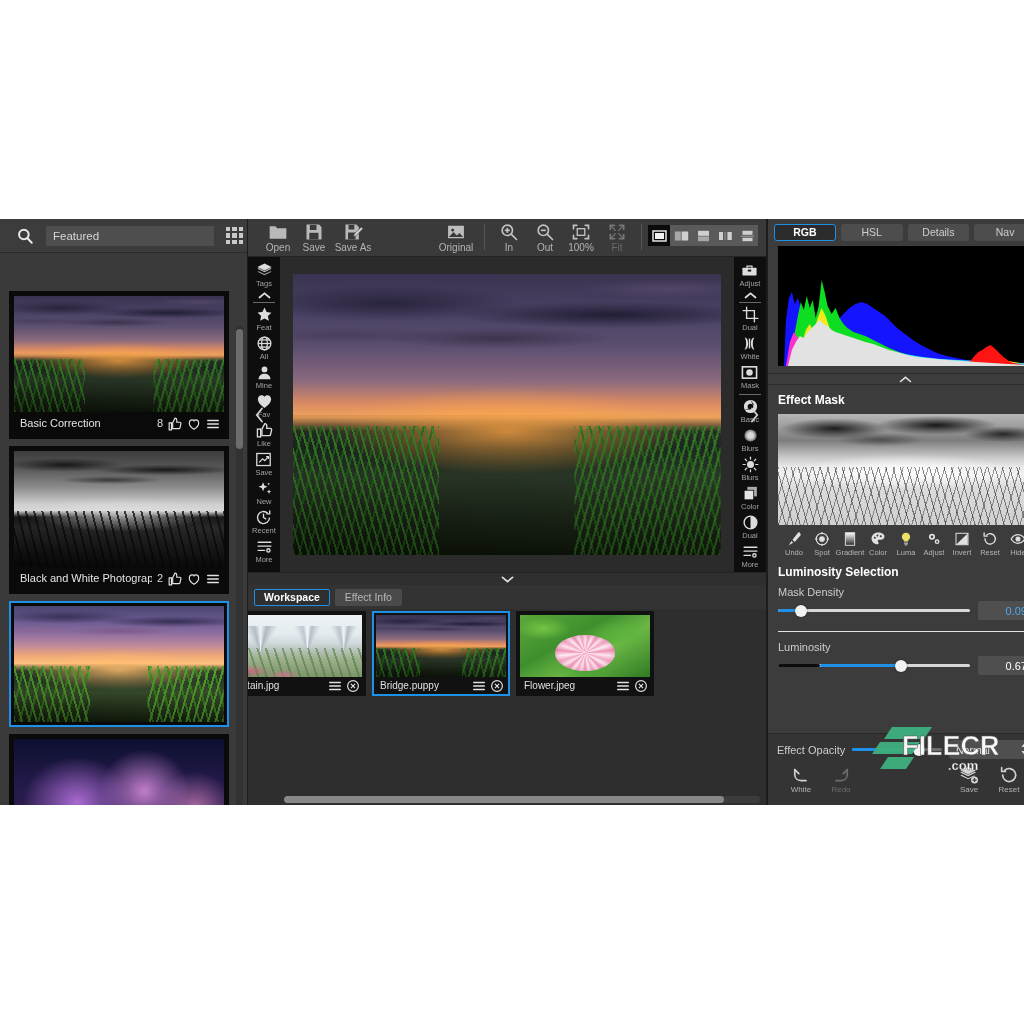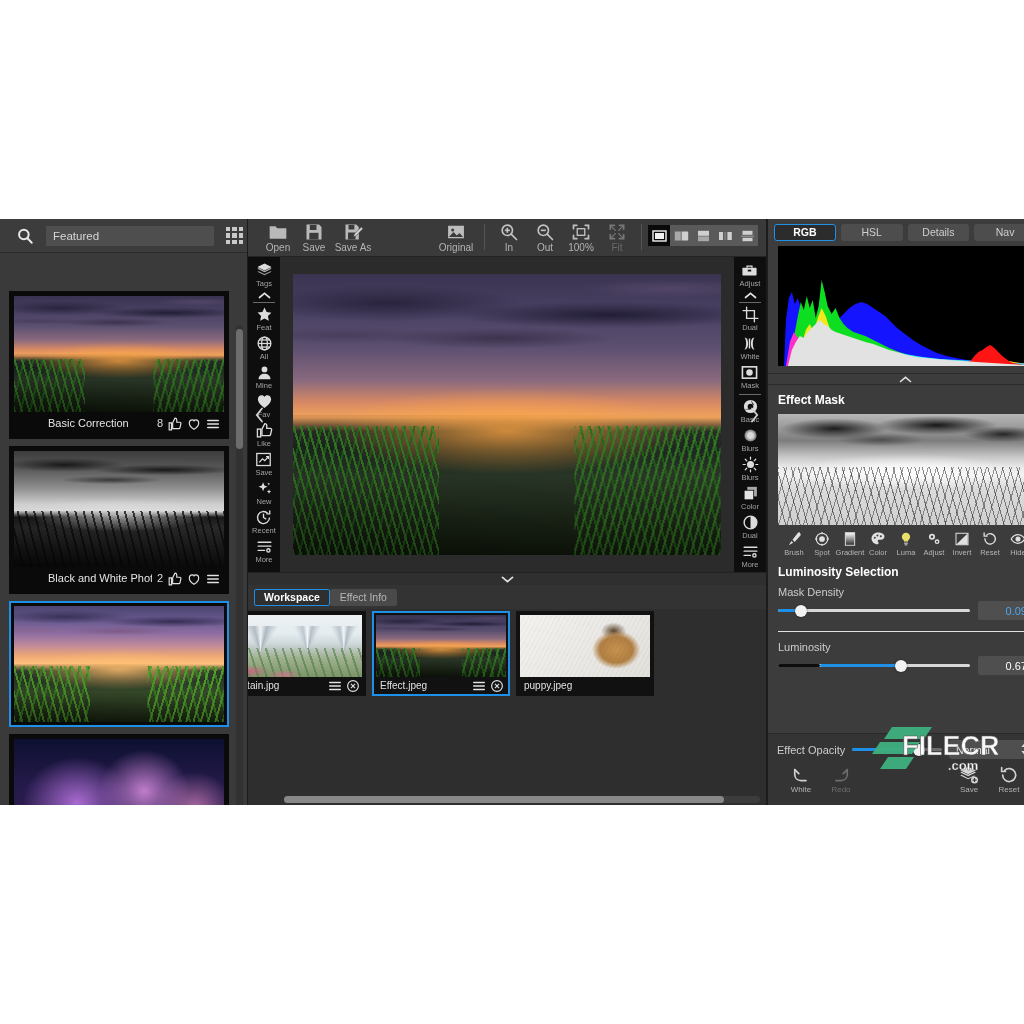--- a/index.html
+++ b/index.html
@@ -68,21 +68,21 @@
     border: 2px solid transparent;
   }
   .preset-card.selected { border-color: #1e90e8; }
   .preset-thumb {
     width: 100%; height: 116px;
     position: relative; overflow: hidden;
     background: #111;
   }
   .preset-meta {
     height: 22px; display: flex; align-items: center;
-    padding: 0 4px 0 6px; gap: 5px; margin-left: 28px;
+    padding: 0 4px 0 6px; gap: 5px;
   }
   .preset-name { font-size: 11px; color: #e4e4e4; flex: 1; white-space: nowrap; overflow: hidden; }
   .like-count { font-size: 11px; color: #dcdcdc; }
   .mini-icon { width: 14px; height: 13px; flex: 0 0 14px; }
   .scroll-track {
     position: absolute; right: 4px; top: 40px;
     width: 7px; height: 530px; background: #323232; border-radius: 4px;
   }
   .scroll-thumb {
     position: absolute; right: 4px; top: 44px;
@@ -241,21 +241,21 @@
     width: 11px; height: 22px; display:flex; align-items:center; justify-content:center;
     cursor:pointer; z-index: 5;
   }
   .bottom-chevron {
     height: 13px; flex: 0 0 13px; background: #2f2f2f;
     display:flex; align-items:center; justify-content:center;
     border-top:1px solid #232323; cursor: pointer;
   }
   .tabs-row {
     height: 24px; flex: 0 0 24px; background: #333;
-    display:flex; align-items:center; padding-left: 6px; 
+    display:flex; align-items:center; padding-left: 6px; gap: 5px;
   }
   .tab {
     height: 17px; padding: 0 9px; display:flex; align-items:center;
     font-size: 10.5px; color: #b7b7b7; background: #4a4a4a; border-radius: 2px;
     cursor: pointer; border: 1px solid transparent;
   }
   .tab.active { background:#2f2f2f; color:#fff; border-color:#1e90e8; font-weight:bold; }
 
   .filmstrip {
     flex: 1; background: #2e2e2e; display:flex; gap: 6px;
@@ -948,43 +948,53 @@
       </div>
 
       <div class="film-card selected">
         <div class="film-thumb">
             <div class="ph-sunset">
               <span class="grass-l"></span>
               <span class="grass-r"></span>
             </div>
           </div>
         <div class="film-meta">
-          <span class="film-name">Effect.jpeg</span>
+          <span class="film-name">Bridge.puppy</span>
           <span class="mini-icon"><svg viewBox="0 0 24 24" stroke="#e2e2e2" stroke-width="2.6" stroke-linecap="round">
                 <line x1="3" y1="6" x2="21" y2="6"></line>
                 <line x1="3" y1="12" x2="21" y2="12"></line>
                 <line x1="3" y1="18" x2="21" y2="18"></line>
               </svg></span>
           <span class="mini-icon"><svg viewBox="0 0 24 24" fill="none" stroke="#e2e2e2" stroke-width="2">
                 <circle cx="12" cy="12" r="9.2"></circle>
                 <line x1="8.4" y1="8.4" x2="15.6" y2="15.6"></line>
                 <line x1="15.6" y1="8.4" x2="8.4" y2="15.6"></line>
               </svg></span>
         </div>
       </div>
 
-
       <div class="film-card">
         <div class="film-thumb">
-            <div class="ph-puppy"></div>
+            <div class="ph-flower"></div>
           </div>
         <div class="film-meta">
-          <span class="film-name">puppy.jpeg</span>
-        </div>
-      </div>
+          <span class="film-name">Flower.jpeg</span>
+          <span class="mini-icon"><svg viewBox="0 0 24 24" stroke="#e2e2e2" stroke-width="2.6" stroke-linecap="round">
+                <line x1="3" y1="6" x2="21" y2="6"></line>
+                <line x1="3" y1="12" x2="21" y2="12"></line>
+                <line x1="3" y1="18" x2="21" y2="18"></line>
+              </svg></span>
+          <span class="mini-icon"><svg viewBox="0 0 24 24" fill="none" stroke="#e2e2e2" stroke-width="2">
+                <circle cx="12" cy="12" r="9.2"></circle>
+                <line x1="8.4" y1="8.4" x2="15.6" y2="15.6"></line>
+                <line x1="15.6" y1="8.4" x2="8.4" y2="15.6"></line>
+              </svg></span>
+        </div>
+      </div>
+
 
       <div class="h-scroll-track"></div>
       <div class="h-scroll-thumb"></div>
     </div>
   </div>
 
   <div id="right-panel">
 
     <div class="rp-tabs">
       <div class="rp-tab active">
@@ -1036,21 +1046,21 @@
       </div>
 
       <div class="mask-tools">
         <div class="mtool">
           <span class="ic">
             <svg viewBox="0 0 24 24" fill="#e0e0e0">
                 <path d="M20.6 2.4c-1-.9-2.3-.4-3 .6L9.8 13.3l3.2 3.2L21.3 7c.9-.9 1.2-2.2.3-3L20.6 2.4z"></path>
                 <path d="M8.2 15l-4 6.4 6.5-3.9z"></path>
               </svg>
           </span>
-          <span class="lb">Brush</span>
+          <span class="lb">Undo</span>
         </div>
         <div class="mtool">
           <span class="ic">
             <svg viewBox="0 0 24 24" fill="none" stroke="#e0e0e0" stroke-width="1.8">
                 <circle cx="12" cy="12" r="8.6"></circle>
                 <circle cx="12" cy="12" r="3.4" fill="#e0e0e0"></circle>
                 <line x1="12" y1="1.6" x2="12" y2="5"></line>
                 <line x1="12" y1="19" x2="12" y2="22.4"></line>
                 <line x1="1.6" y1="12" x2="5" y2="12"></line>
                 <line x1="19" y1="12" x2="22.4" y2="12"></line>

